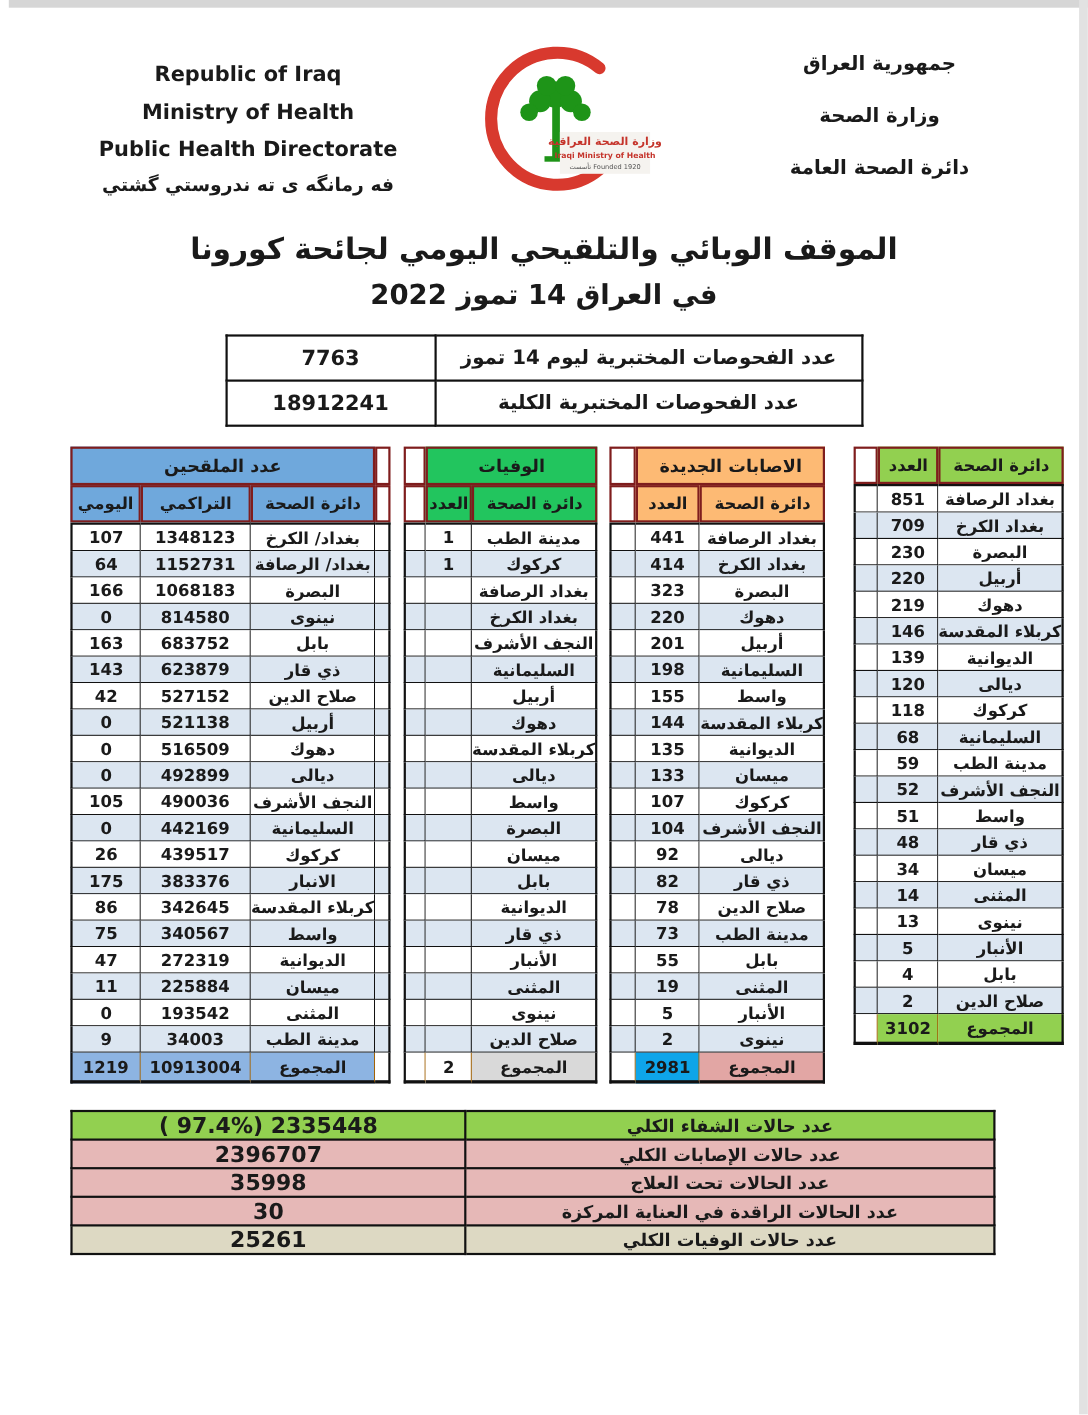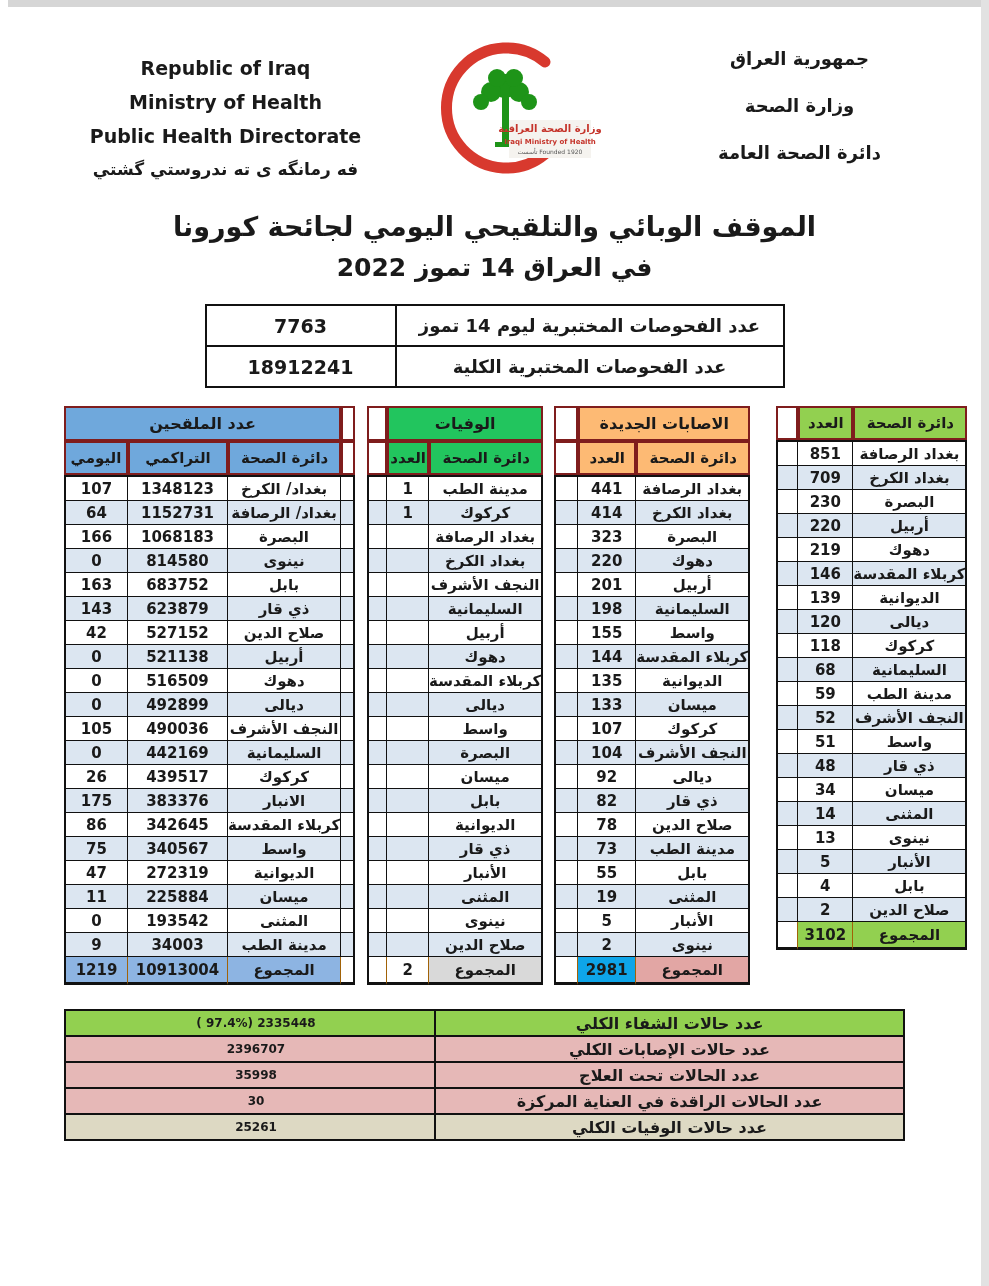--- a/index.html
+++ b/index.html
@@ -64,21 +64,21 @@
   .rec-total td{background:#92d050;}
   
   .c-daily{width:64px;} .c-cum{width:100px;} .c-vname{width:103px;} .c-vsp{width:14px;}
   .c-dsp{width:20px;} .c-dcnt{width:42px;} .c-dname{width:93px;}
   .c-csp{width:24px;} .c-ccnt{width:58px;} .c-cname{width:103px;}
   .c-rsp{width:22px;} .c-rcnt{width:55px;} .c-rname{width:94px;}
 
   
   .summary{border-collapse:collapse;margin:24px 0 0 64px;width:841px;border:2px solid #111;}
   .summary td{border:2px solid #111;height:24px;text-align:center;font-weight:bold;padding:0;}
-  .summary .sv{width:356px;font-size:12px;padding-left:12px;}
+  .summary .sv{width:356px;font-size:20px;}
   .summary .sl{font-size:16px;direction:rtl;}
   .summary tr.green td{background:#92d050;}
   .summary tr.pink td{background:#e6b8b7;}
   .summary tr.tan td{background:#ddd9c3;}
 
   
   .logo-ar{font-size:10px;font-weight:bold;fill:#c5342b;direction:rtl;}
   .logo-en{font-size:7px;font-weight:bold;fill:#c5342b;}
   .logo-f{font-size:6px;fill:#555;}
 </style>

